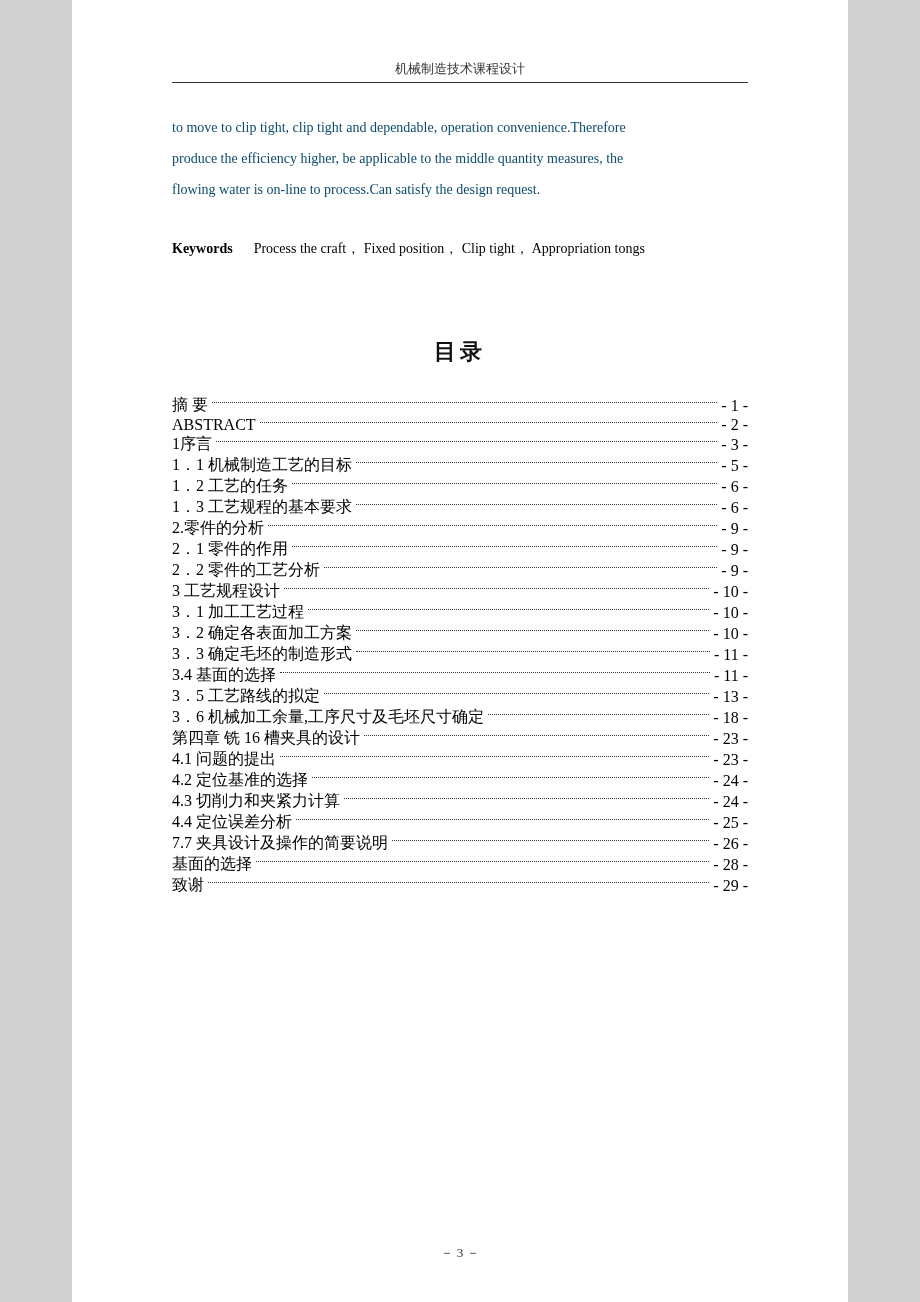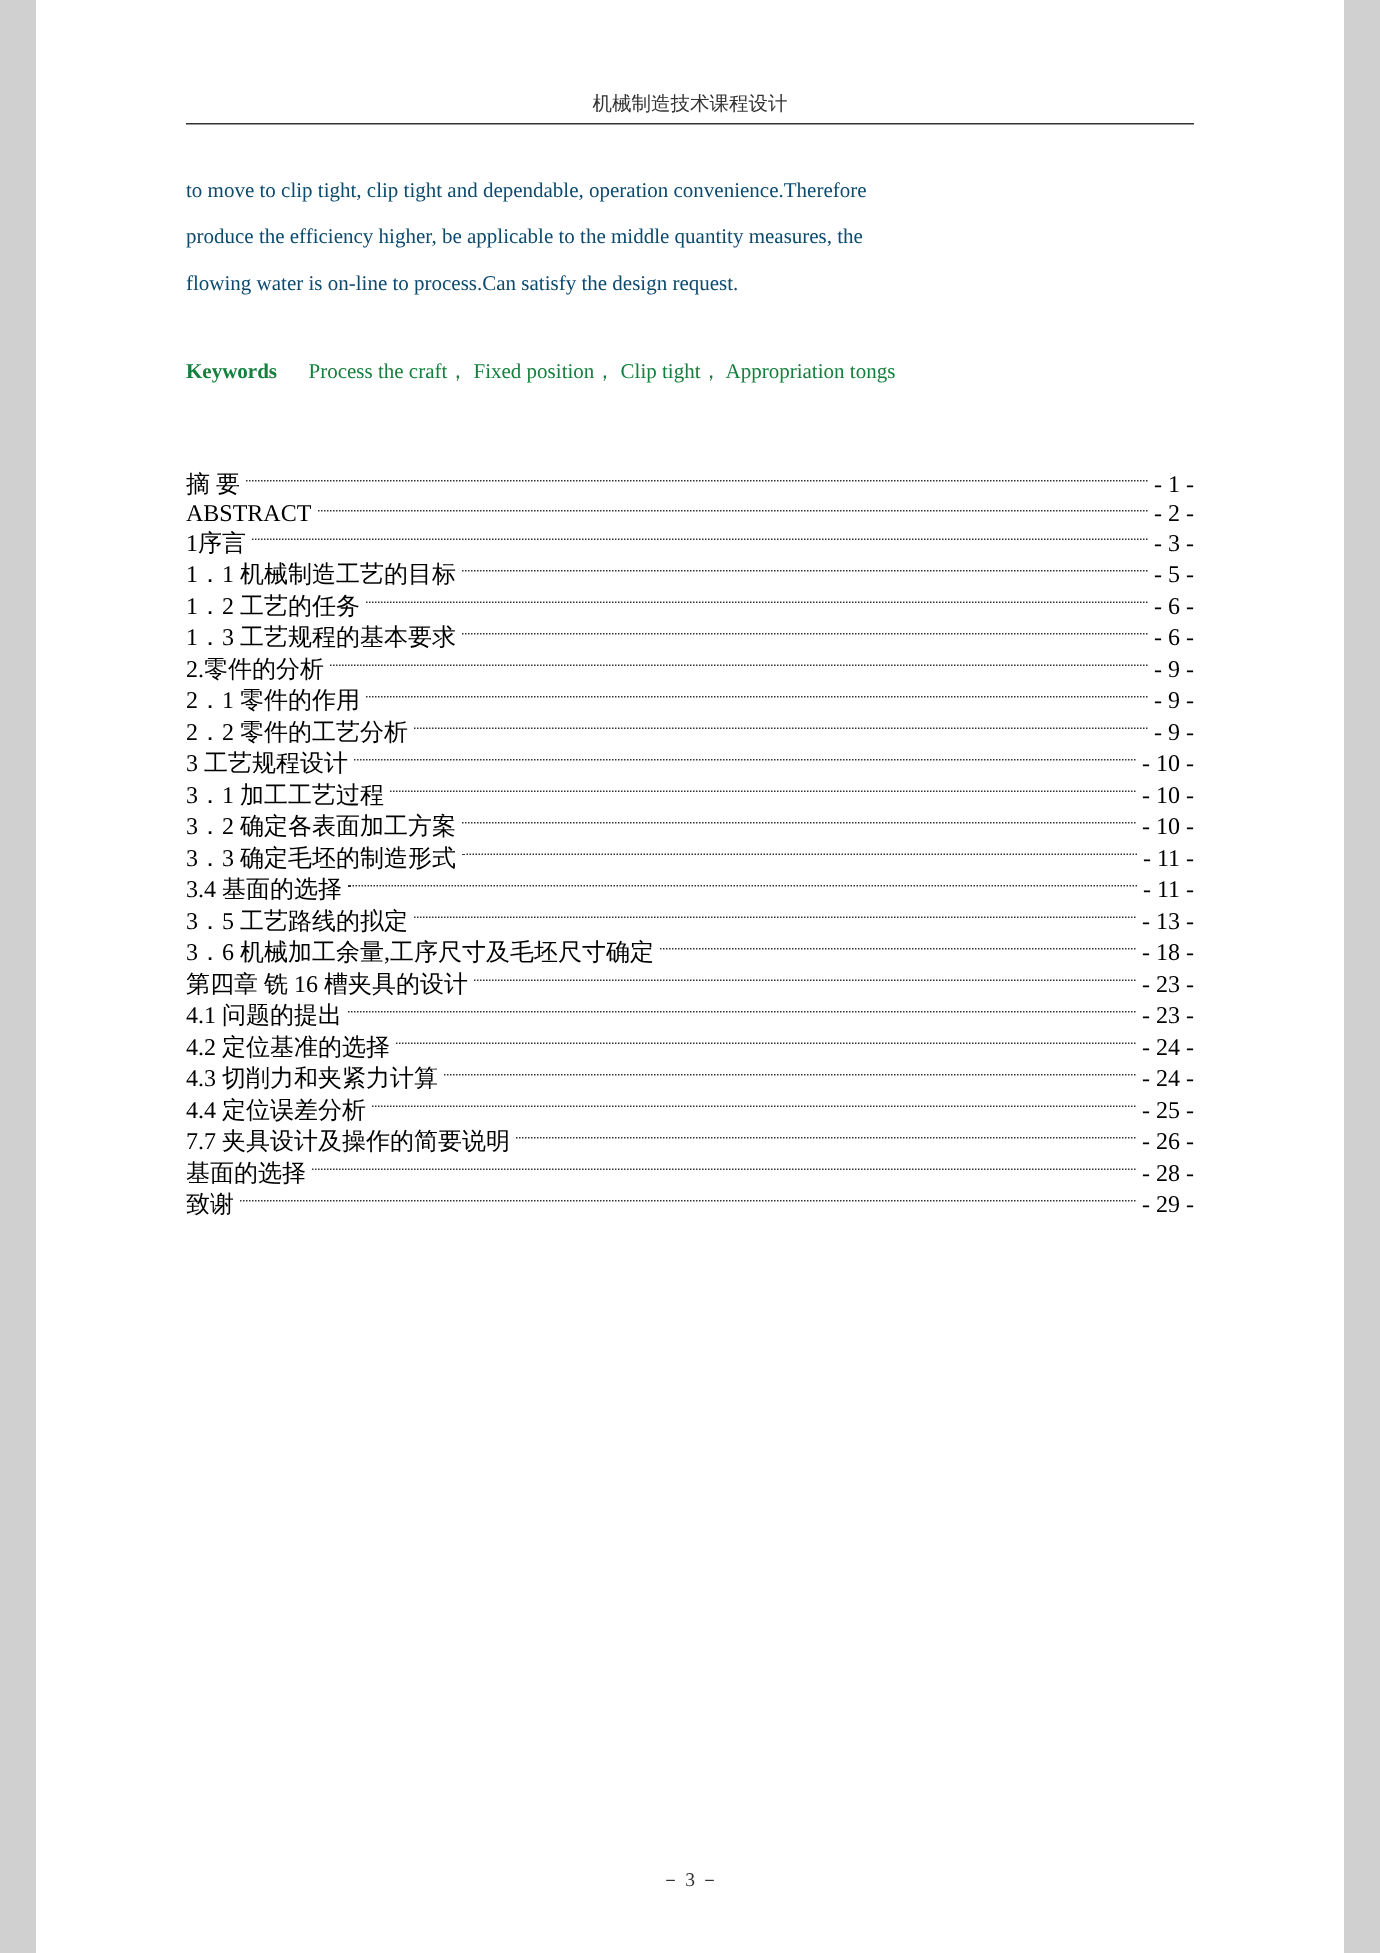--- a/index.html
+++ b/index.html
@@ -11,21 +11,21 @@
     body {
       background: #d0d0d0;
       display: flex;
       justify-content: center;
       align-items: flex-start;
       min-height: 100vh;
       font-family: "SimSun", "宋体", serif;
     }
 
     .page {
-      width: 872px;
+      width: 776px;
       min-height: 1302px;
       background: #ffffff;
       position: relative;
       padding: 60px 100px 80px 100px;
     }
 
     .header-line {
       text-align: center;
       font-size: 13px;
       color: #333;
@@ -43,23 +43,23 @@
       font-size: 14px;
       color: #0c4a6e;
       line-height: 2.2;
       text-align: justify;
       margin-bottom: 30px;
       font-family: "Times New Roman", Times, serif;
     }
 
     .keywords-line {
       font-size: 14px;
-      color: #15803d;
+      color: #000000;
       line-height: 2;
-      margin-bottom: 50px;
+      margin-bottom: 74px;
       font-family: "Times New Roman", Times, serif;
     }
 
     .keywords-line .kw-label {
       font-weight: bold;
     }
 
     .toc-title {
       text-align: center;
       font-size: 22px;
@@ -120,20 +120,21 @@
     <span>produce the efficiency higher, be applicable to the middle quantity measures, the</span><br>
     <span>flowing water is on-line to process.Can satisfy the design request.</span>
   </div>
 
   <div class="keywords-line">
     <span class="kw-label">Keywords</span>
     &nbsp;&nbsp;&nbsp;&nbsp;
     <span>Process the craft，  Fixed position，  Clip tight，  Appropriation tongs</span>
   </div>
 
+  <div class="toc-title">目录</div>
 
   <div id="toc-container">
       <div class="toc-entry">
         <span class="toc-label">摘  要</span>
         <span class="toc-dots"></span>
         <span class="toc-page">- 1 -</span>
       </div>
       <div class="toc-entry">
         <span class="toc-label">ABSTRACT</span>
         <span class="toc-dots"></span>

